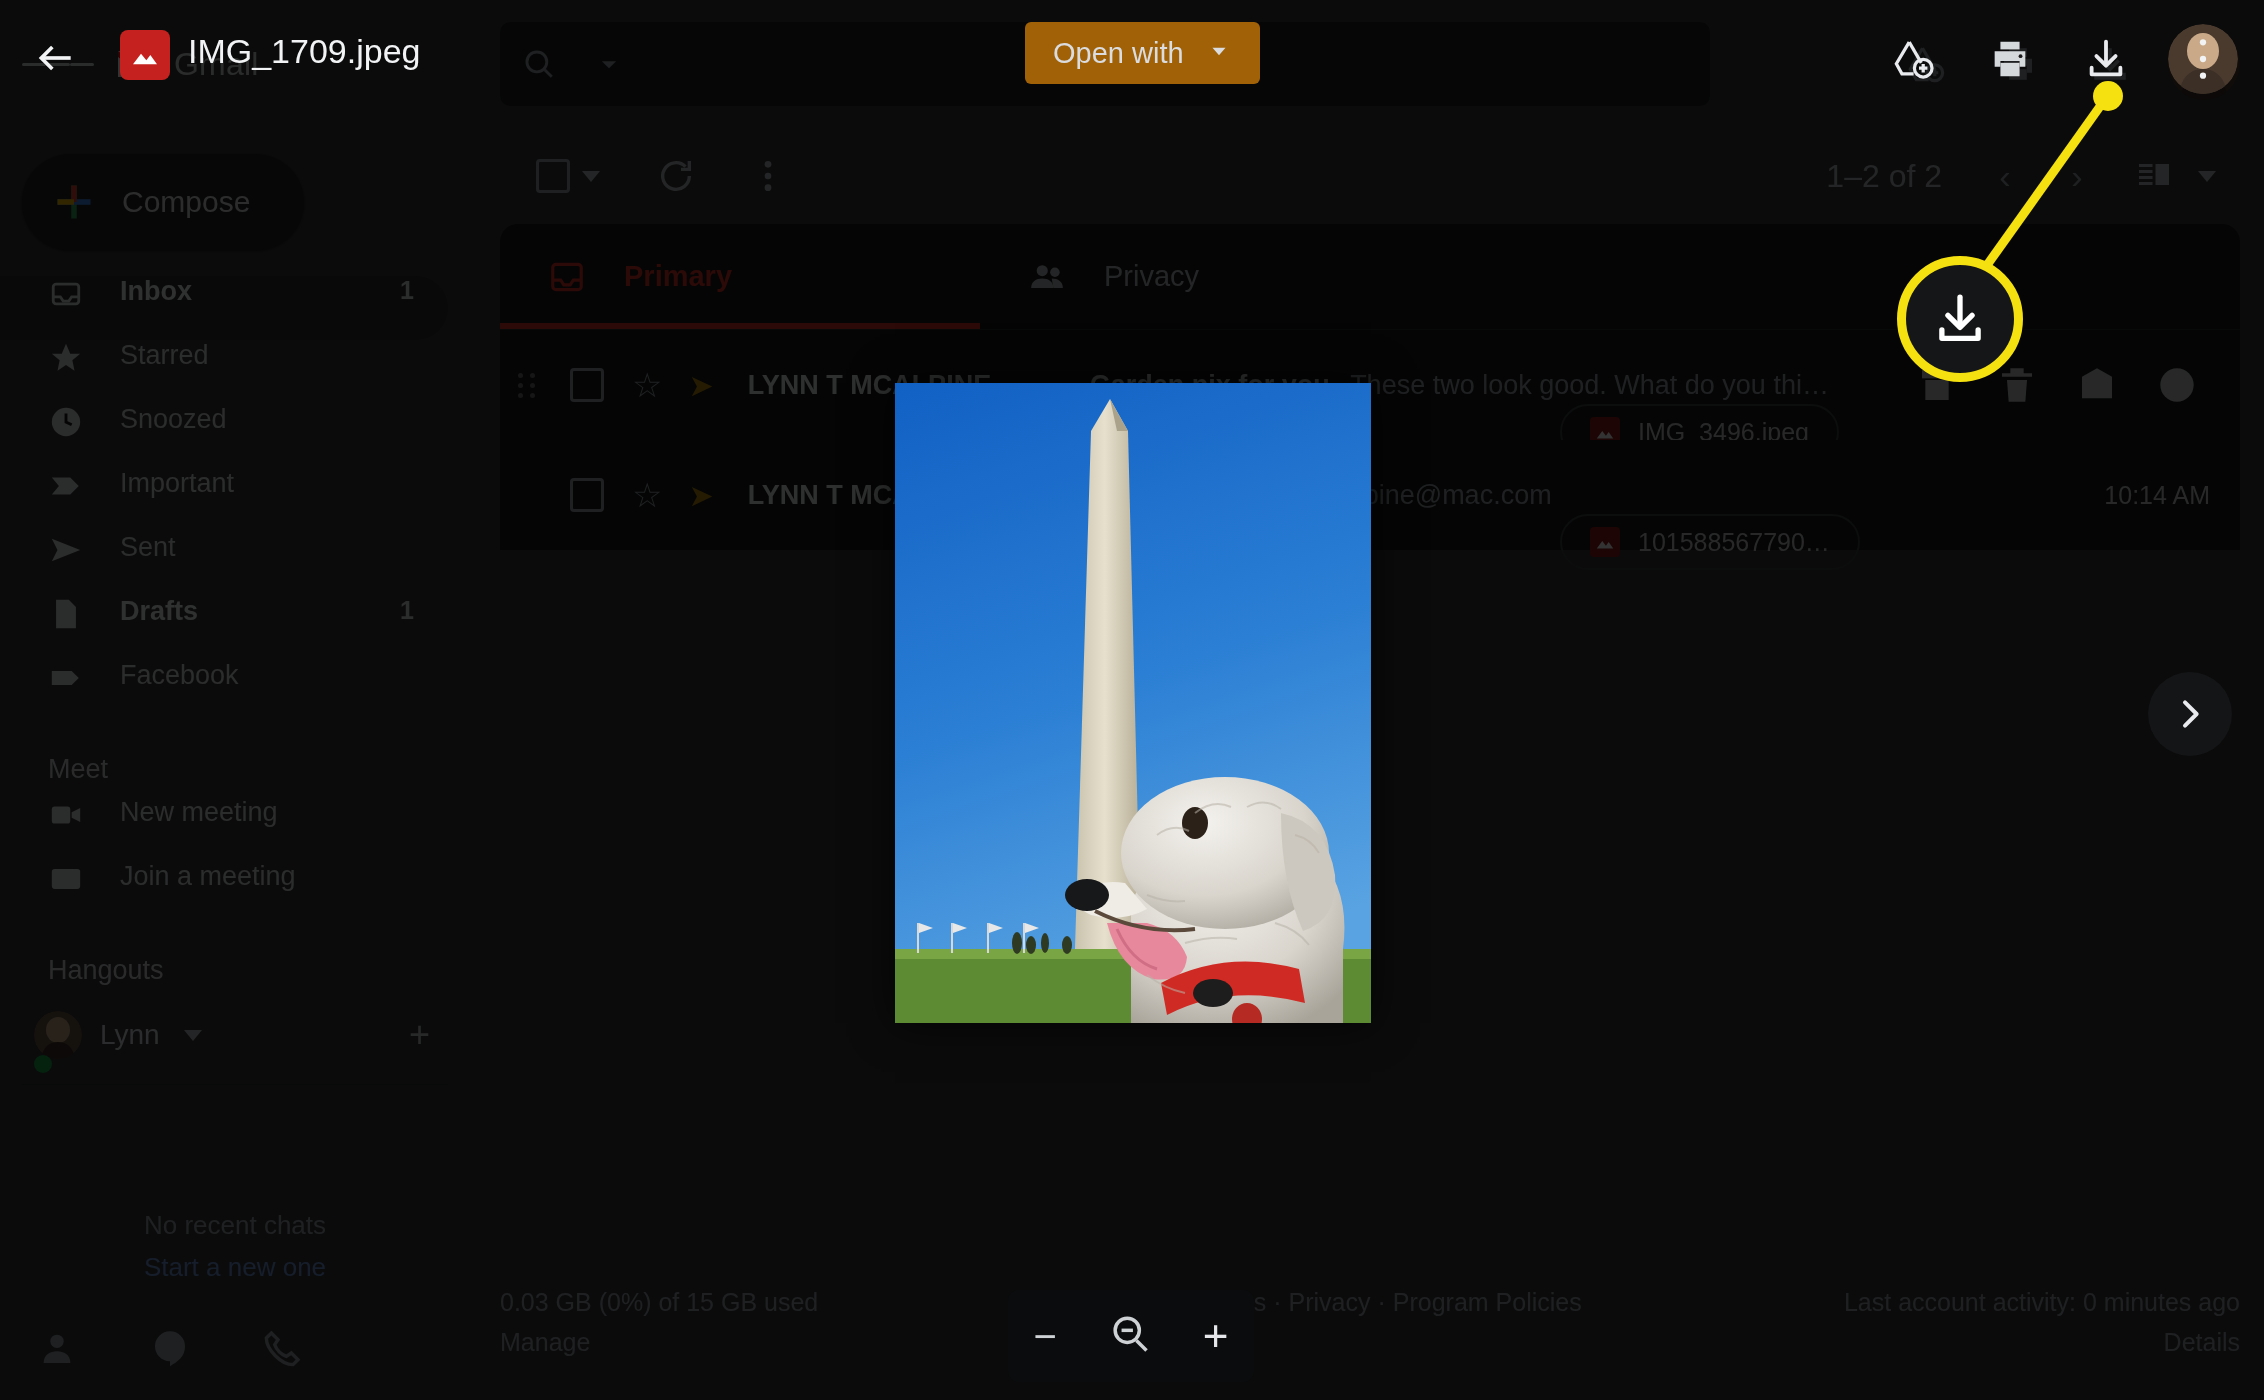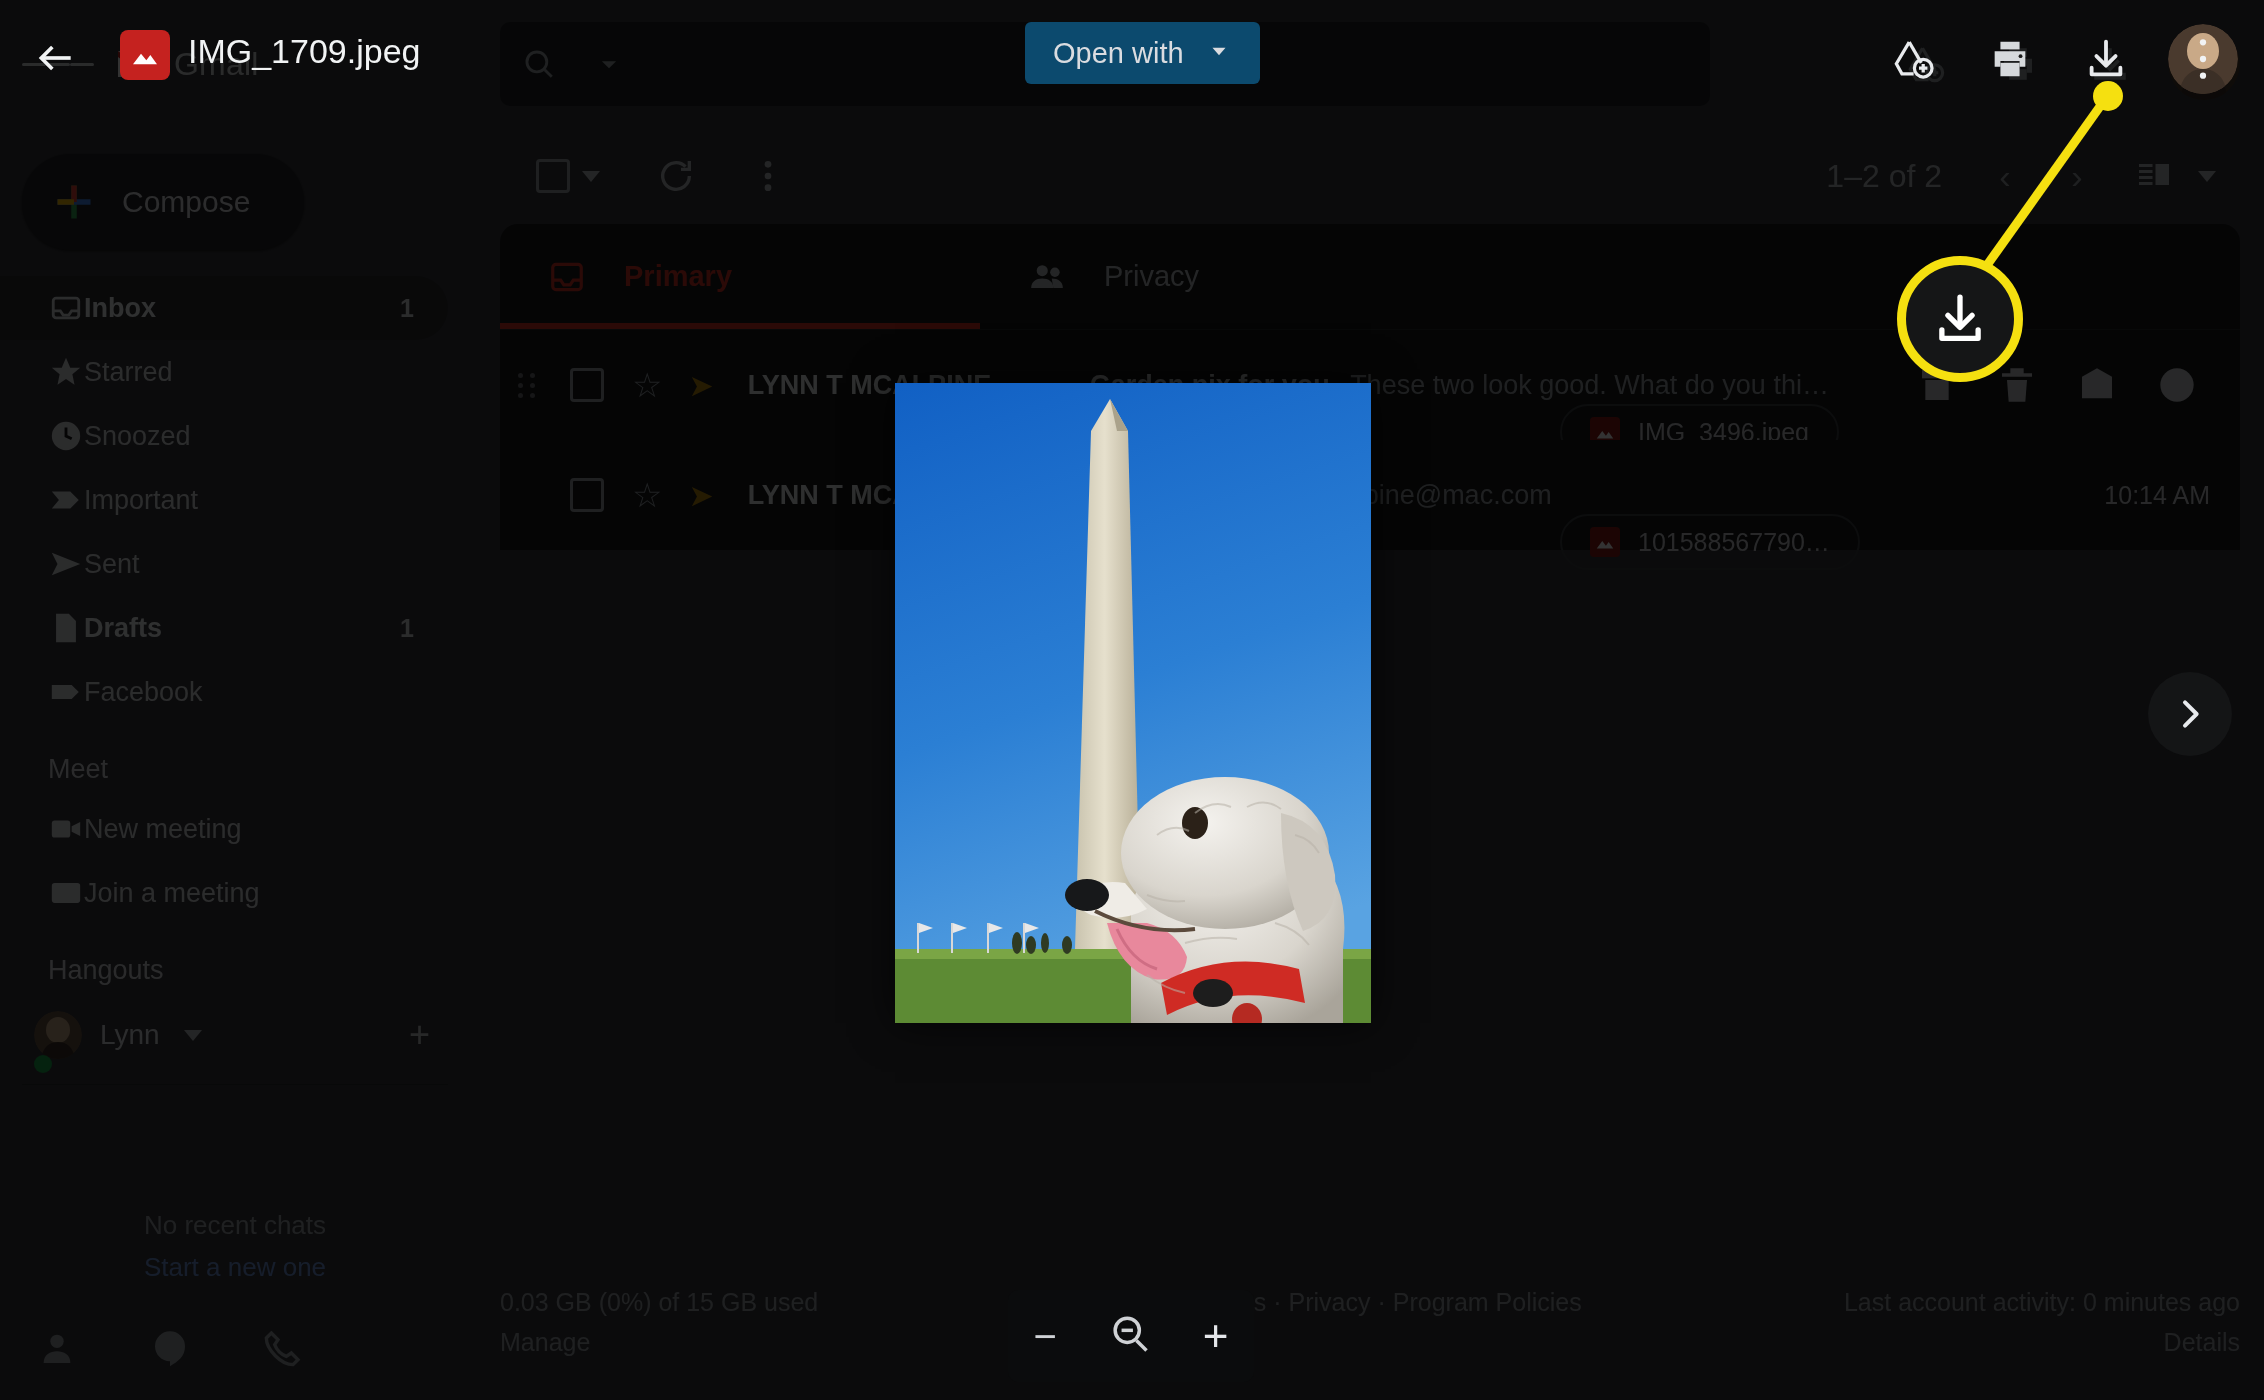--- a/index.html
+++ b/index.html
@@ -30,22 +30,22 @@
   .ticon { width:68px; height:68px; display:flex; align-items:center; justify-content:center; border-radius:50%; }
   .avatar-wrap { width:72px; height:72px; border-radius:50%; overflow:hidden; position:relative; }
 
   
   .sidebar { position:absolute; left:0; top:128px; width:470px; bottom:0; }
   .compose { margin:26px 0 0 22px; width:282px; height:96px; border-radius:48px;
       background:#232427; box-shadow:0 1px 3px rgba(0,0,0,.6);
       display:flex; align-items:center; padding-left:30px; gap:26px; }
   .compose-label { font-size:30px; color:#dadce0; }
   .navlist { margin-top:26px; }
-  .navitem { height:64px; display:flex; align-items:center; padding-left:48px; border-radius:0 32px 32px 0;
-      margin-right:22px; position:relative; }
+  .navitem { height:64px; display:flex; align-items:flex-start; padding-left:48px; border-radius:0 32px 32px 0;
+      margin-right:22px; gap:36px; position:relative; }
   .navitem.active { background:#2b2c2f; }
   .navitem .nlabel { font-size:27px; color:#d8dade; }
   .navitem.active .nlabel, .navitem.bold .nlabel { font-weight:bold; color:#eceff1; }
   .navitem .ncount { position:absolute; right:34px; font-size:25px; color:#d8dade; font-weight:bold;}
   .navicon { width:36px; height:36px; flex:none; display:flex; align-items:center; justify-content:center;}
 
   .secthead { font-size:27px; color:#d0d3d7; padding:30px 0 12px 48px; }
   .hangout-row { display:flex; align-items:center; padding-left:34px; height:74px; gap:18px; position:relative;}
   .hangout-av { width:48px; height:48px; border-radius:50%; overflow:hidden; position:relative; flex:none;}
   .hangout-dot { position:absolute; width:18px; height:18px; border-radius:50%; background:#17a84a;
@@ -112,21 +112,21 @@
 
   
   #overlay-layer { position:absolute; inset:0; pointer-events:none; }
 
   
   .bright-topbar { position:absolute; top:0; left:0; right:0; height:118px; }
   .b-back { position:absolute; left:34px; top:36px; width:44px; height:44px; }
   .b-fileicon { position:absolute; left:120px; top:30px; width:50px; height:50px; background:#c5221f;
       border-radius:8px; display:flex; align-items:center; justify-content:center;}
   .b-filename { position:absolute; left:188px; top:32px; font-size:34px; color:#f1f3f4; }
-  .b-openwith { position:absolute; left:1025px; top:22px; height:62px; background:#0c4a6e;
+  .b-openwith { position:absolute; left:1025px; top:22px; height:62px; background:#a16207;
       border-radius:6px; display:flex; align-items:center; gap:22px; padding:0 28px; }
   .b-openwith .ol { font-size:29px; color:#dadce0; }
   .b-right { position:absolute; right:26px; top:12px; height:94px; display:flex; align-items:center; gap:28px;}
   .b-icon { width:68px; height:68px; display:flex; align-items:center; justify-content:center;}
   .b-avatar { width:70px; height:70px; border-radius:50%; overflow:hidden; position:relative; }
 
   
   .photo { position:absolute; left:895px; top:383px; width:476px; height:640px;
       box-shadow:0 0 40px rgba(0,0,0,.7); overflow:hidden; }
   .photo svg { display:block; width:100%; height:100%; }

